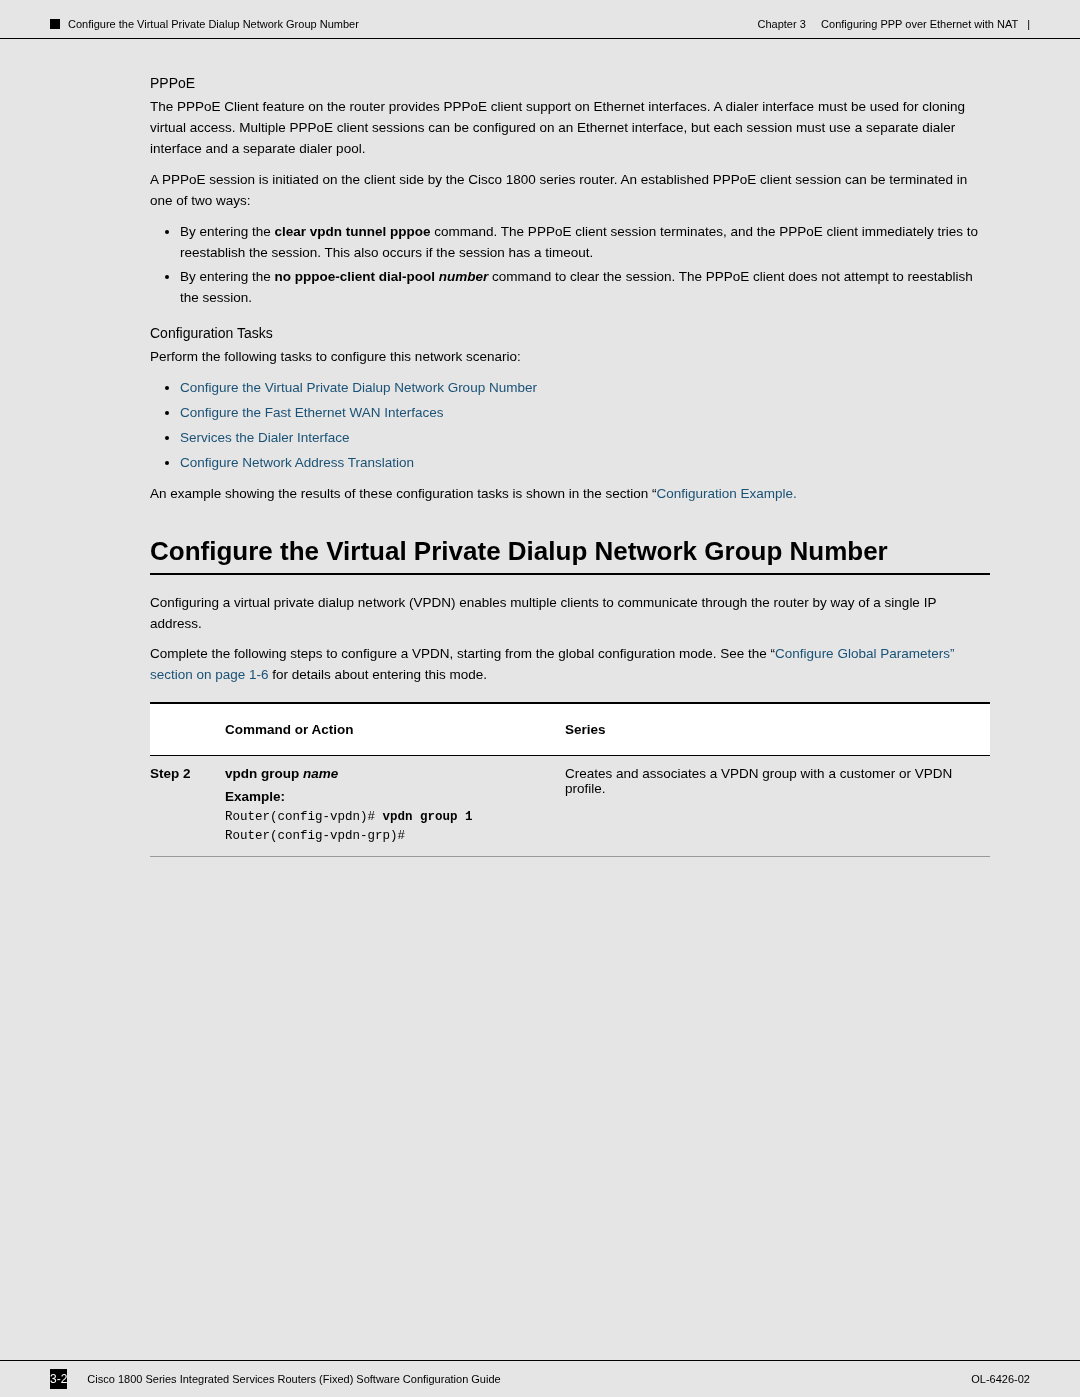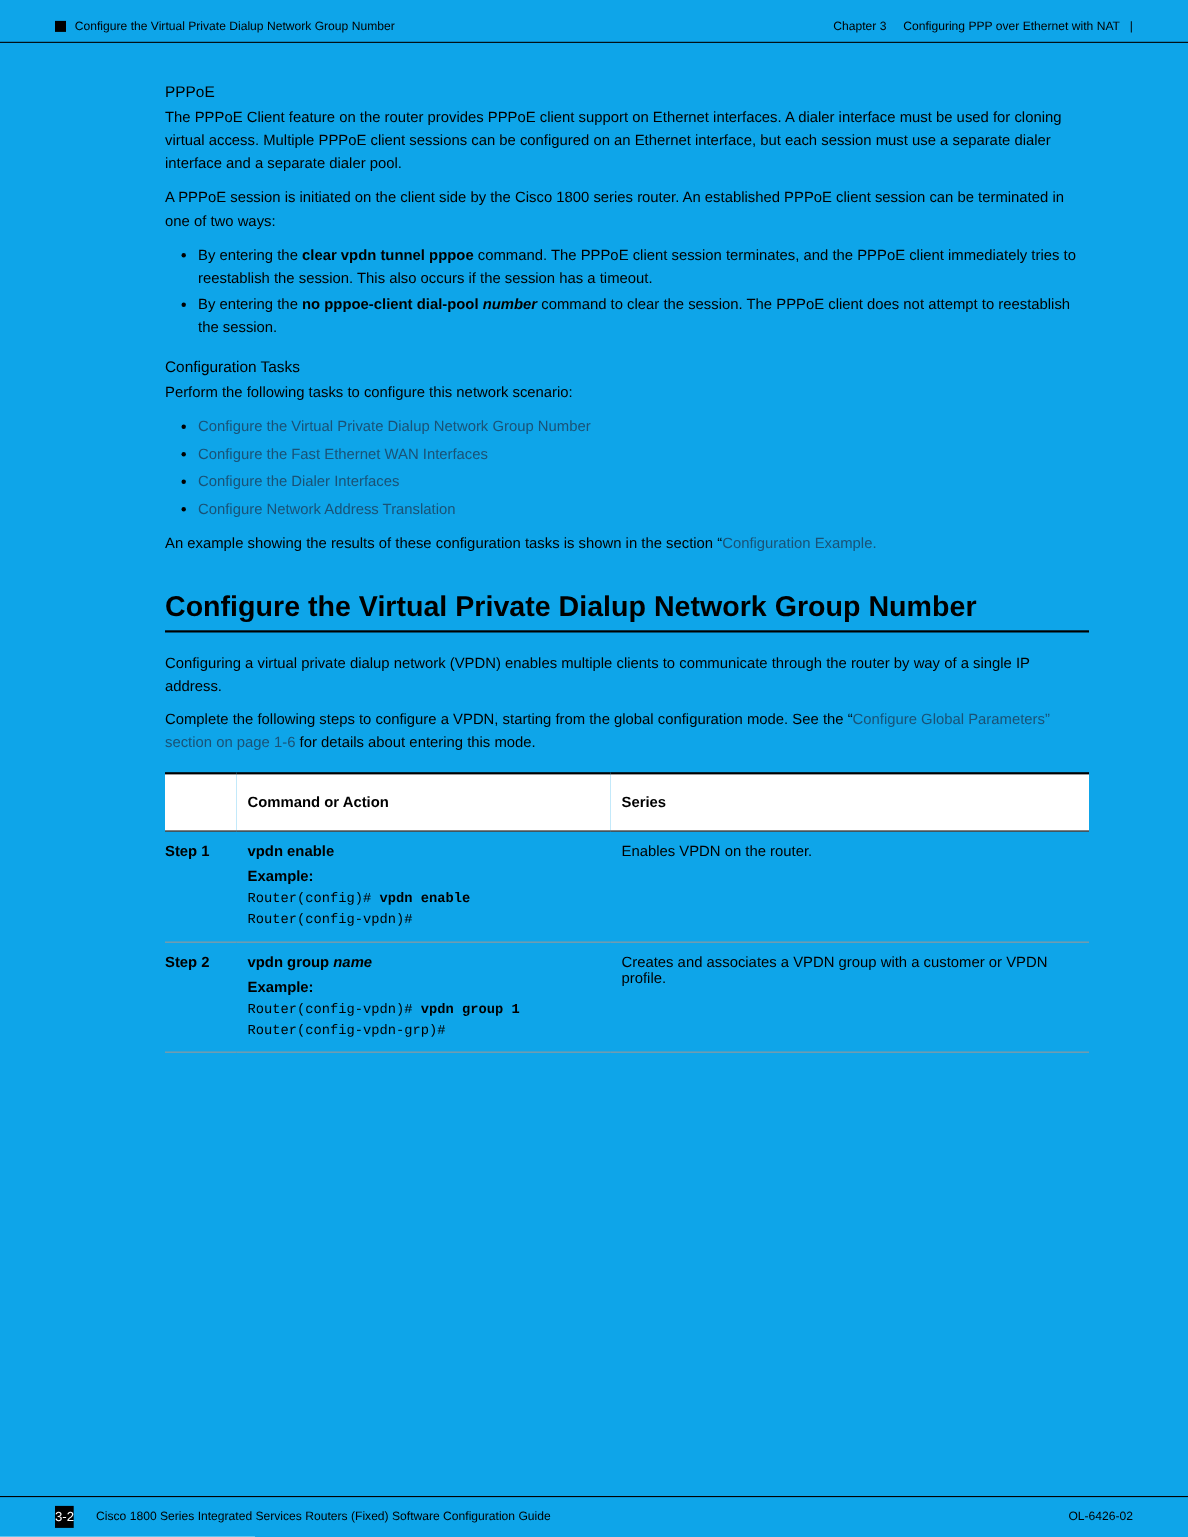--- a/index.html
+++ b/index.html
@@ -13,21 +13,21 @@
       font-size: 14px;
       color: #000;
       background: #fff;
       width: 1080px;
       min-height: 1397px;
     }
 
     .page-container {
       width: 1080px;
       min-height: 1397px;
-      background: #0ea5e9;
+      background: #e5e5e5;
       position: relative;
       padding: 0;
     }
 
     
     .page-header {
       display: flex;
       justify-content: space-between;
       align-items: flex-start;
       padding: 18px 50px 8px 50px;
@@ -260,21 +260,21 @@
       <div class="section-heading">Configuration Tasks</div>
       <p class="body-text">Perform the following tasks to configure this network scenario:</p>
       <ul class="bullet-list">
         <li>
           <a href="#" class="link-text">Configure the Virtual Private Dialup Network Group Number</a>
         </li>
         <li>
           <a href="#" class="link-text">Configure the Fast Ethernet WAN Interfaces</a>
         </li>
         <li>
-          <a href="#" class="link-text">Configure the Dialer Interfaces</a>
+          <a href="#" class="link-text">Services the Dialer Interface</a>
         </li>
         <li>
           <a href="#" class="link-text">Configure Network Address Translation</a>
         </li>
       </ul>
       <p class="body-text">
         <span>An example showing the results of these configuration tasks is shown in the section “</span><a href="#" class="link-text">Configuration Example.</a><span></span>
       </p>
     </div>
 
@@ -288,29 +288,20 @@
     <table class="procedure-table">
       <thead>
         <tr>
           <th class="step-col"></th>
           <th class="command-col">Command or Action</th>
           <th class="purpose-col">Series</th>
         </tr>
       </thead>
       <tbody id="table-body">
 
-      <tr>
-            <td class="step-col"><span class="step-label">Step 1</span></td>
-            <td class="command-col">
-              <span class="command-name"><strong>vpdn enable</strong></span>
-              <span class="example-label">Example:</span>
-              <div class="code-block"><span>Router(config)# <strong class="code-bold">vpdn enable</strong></span><br><span>Router(config-vpdn)#</span></div>
-            </td>
-            <td class="purpose-col">Enables VPDN on the router.</td>
-          </tr>
           <tr>
             <td class="step-col"><span class="step-label">Step 2</span></td>
             <td class="command-col">
               <span class="command-name"><strong>vpdn group </strong><em>name</em></span>
               <span class="example-label">Example:</span>
               <div class="code-block"><span>Router(config-vpdn)# <strong class="code-bold">vpdn group 1</strong></span><br><span>Router(config-vpdn-grp)#</span></div>
             </td>
             <td class="purpose-col">Creates and associates a VPDN group with a customer or VPDN profile.</td>
           </tr>
         </tbody>

